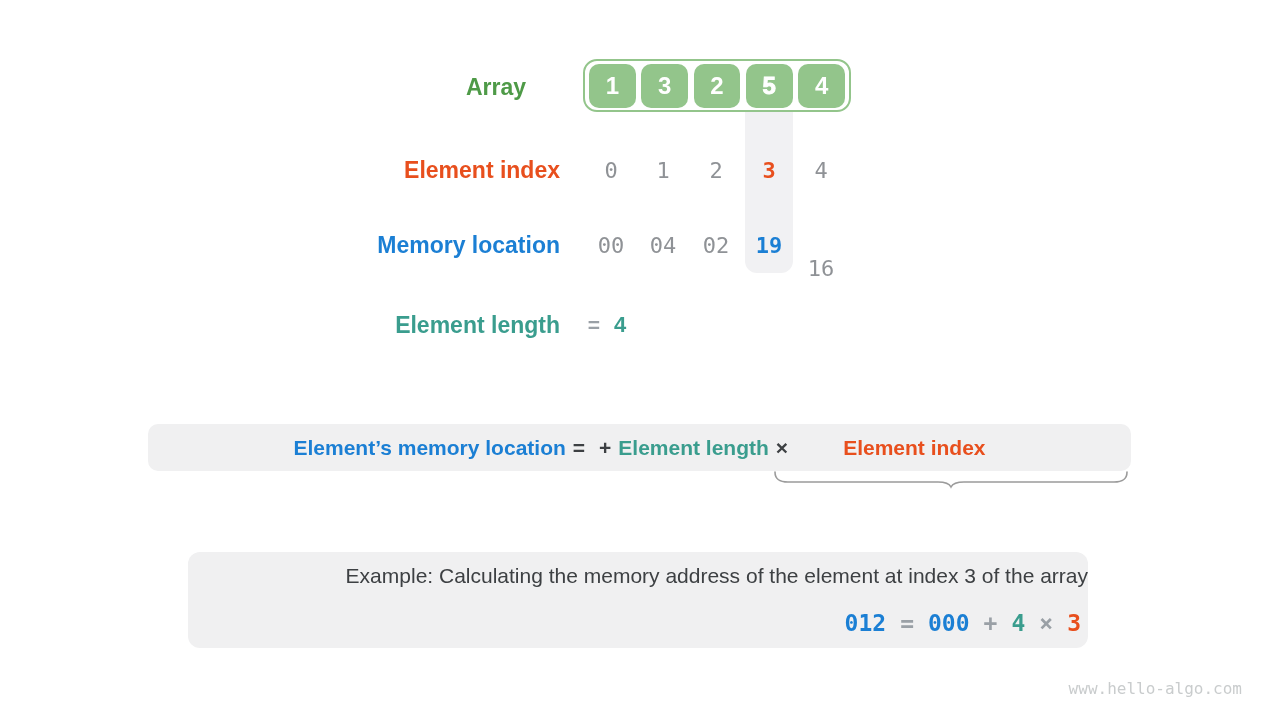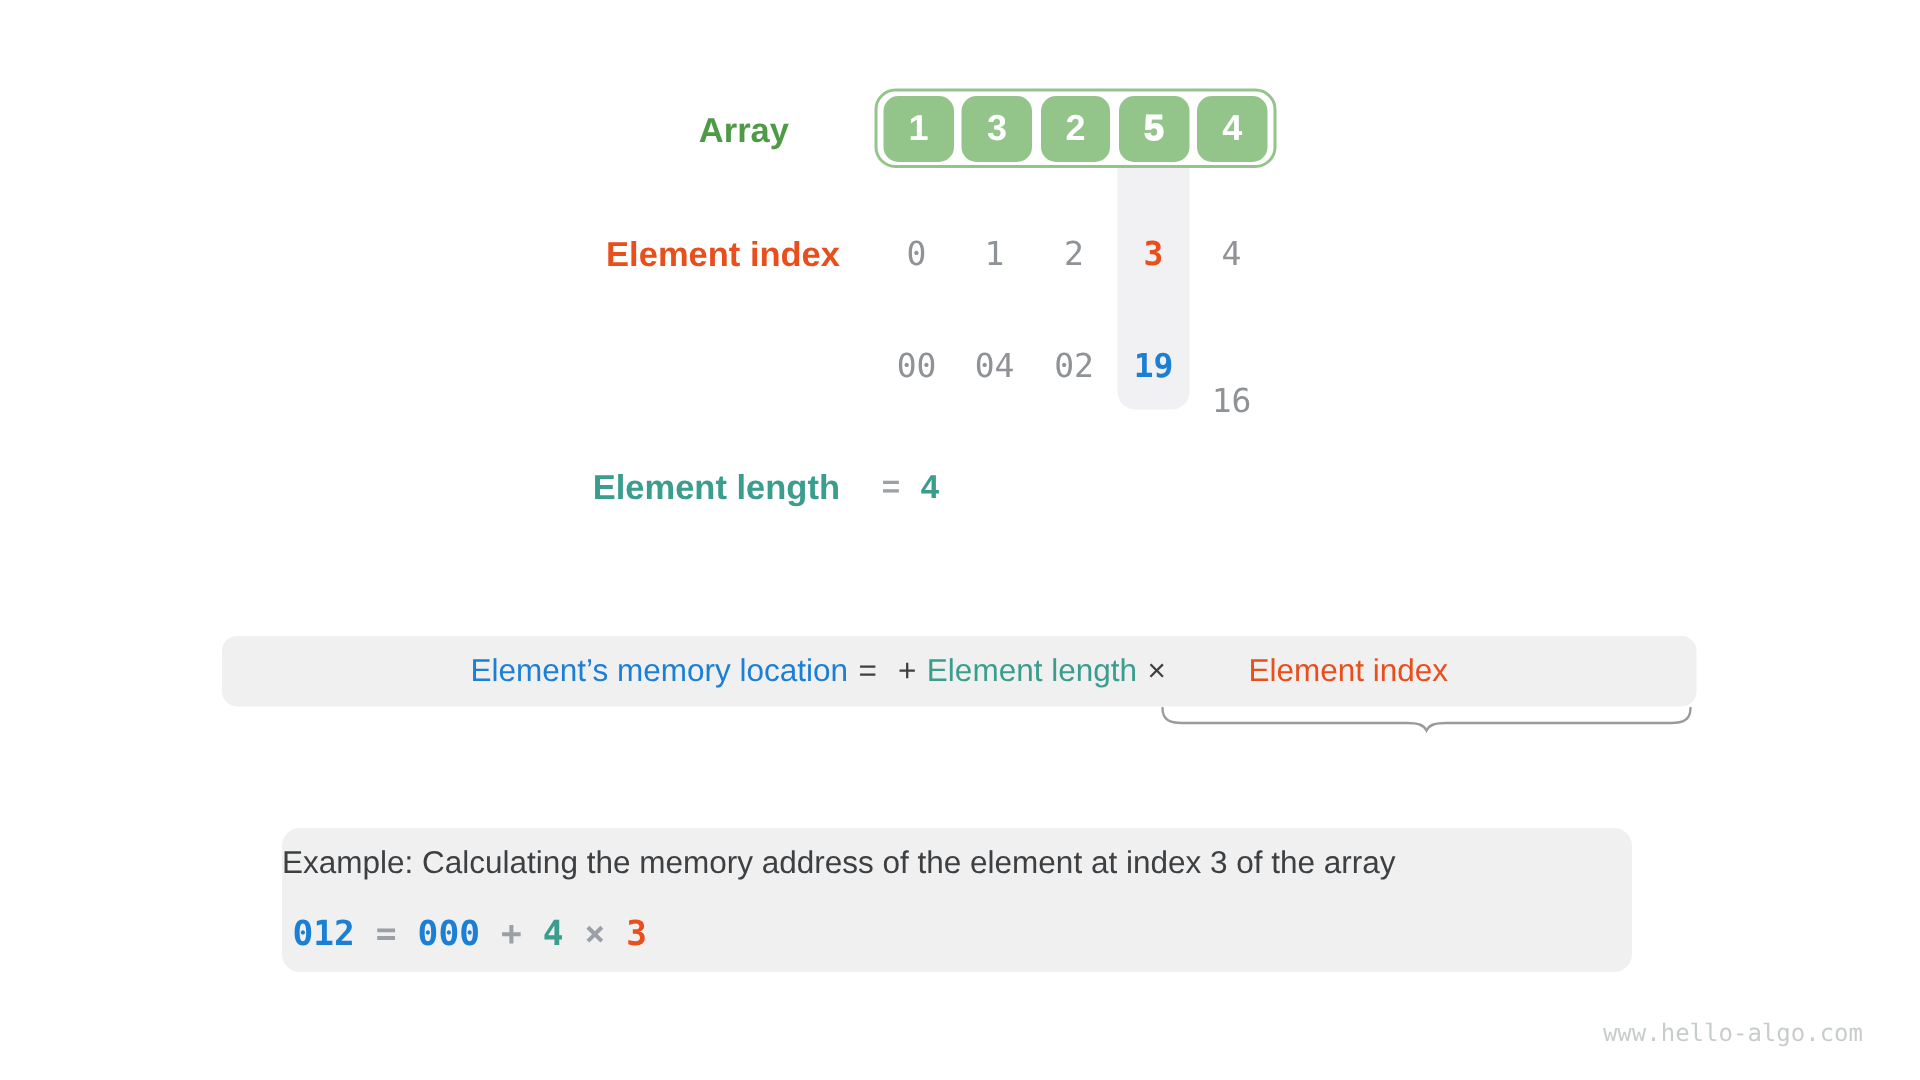--- a/index.html
+++ b/index.html
@@ -53,36 +53,36 @@
   
   .len-op{font-weight:bold;font-size:21px;color:var(--gray-operator);}
   .len-val{font-weight:bold;font-size:22px;color:var(--teal);}
 
   
   #formula-box{
     left:148px;top:424px;width:983px;height:47px;border-radius:10px;
     background:var(--box-bg);
     display:flex;align-items:center;justify-content:center;white-space:nowrap;
   }
-  #formula-box .seg{font-weight:normal;font-size:21px;}
+  #formula-box .seg{font-weight:bold;font-size:21px;}
   #formula-box .op{margin:0 7px;}
 
   
   #brace{left:773px;top:471px;}
   #paren-line{
     left:758px;top:508px;transform:translate(-50%,-50%);
     color:#8e8e8e;font-size:21px;white-space:nowrap;
     display:flex;gap:16px;
   }
 
   
   #example-box{
     left:188px;top:552px;width:900px;height:96px;border-radius:12px;
     background:var(--box-bg);
-    display:flex;flex-direction:column;align-items:flex-start;justify-content:center;gap:22px;
+    display:flex;flex-direction:column;align-items:flex-end;justify-content:center;gap:22px;
   }
   #example-title{color:var(--dark);font-size:21px;white-space:nowrap;}
   #example-eq{
     font-family:"DejaVu Sans Mono",monospace;font-weight:bold;font-size:23px;
     display:flex;align-items:center;white-space:nowrap;
   }
   #example-eq .seg{margin:0 7px;}
 
   
   #watermark{
@@ -106,20 +106,21 @@
     <div class="cell">4</div>
   </div>
 
   <div class="abs row-label c-orange vcenter" style="right:720px;top:170px;">Element index</div>
   <span class="abs mono-val ccenter" style="left:611px;top:170px;">0</span>
   <span class="abs mono-val ccenter" style="left:663px;top:170px;">1</span>
   <span class="abs mono-val ccenter" style="left:716px;top:170px;">2</span>
   <span class="abs mono-val hl-orange ccenter" style="left:769px;top:170px;">3</span>
   <span class="abs mono-val ccenter" style="left:821px;top:170px;">4</span>
 
+  <div class="abs row-label c-blue vcenter" style="right:720px;top:245px;">Memory location</div>
   <span class="abs mono-val ccenter" style="left:611px;top:245px;">00</span>
   <span class="abs mono-val ccenter" style="left:663px;top:245px;">04</span>
   <span class="abs mono-val ccenter" style="left:716px;top:245px;">02</span>
   <span class="abs mono-val hl-blue ccenter" style="left:769px;top:245px;">19</span>
   <span class="abs mono-val ccenter" style="left:821px;top:234px;margin-top:34px;">16</span>
 
   <div class="abs row-label c-teal vcenter" style="right:720px;top:325px;">Element length</div>
   <span class="abs len-op ccenter" style="left:594px;top:325px;">=</span>
   <span class="abs len-val ccenter" style="left:620px;top:325px;">4</span>
 

